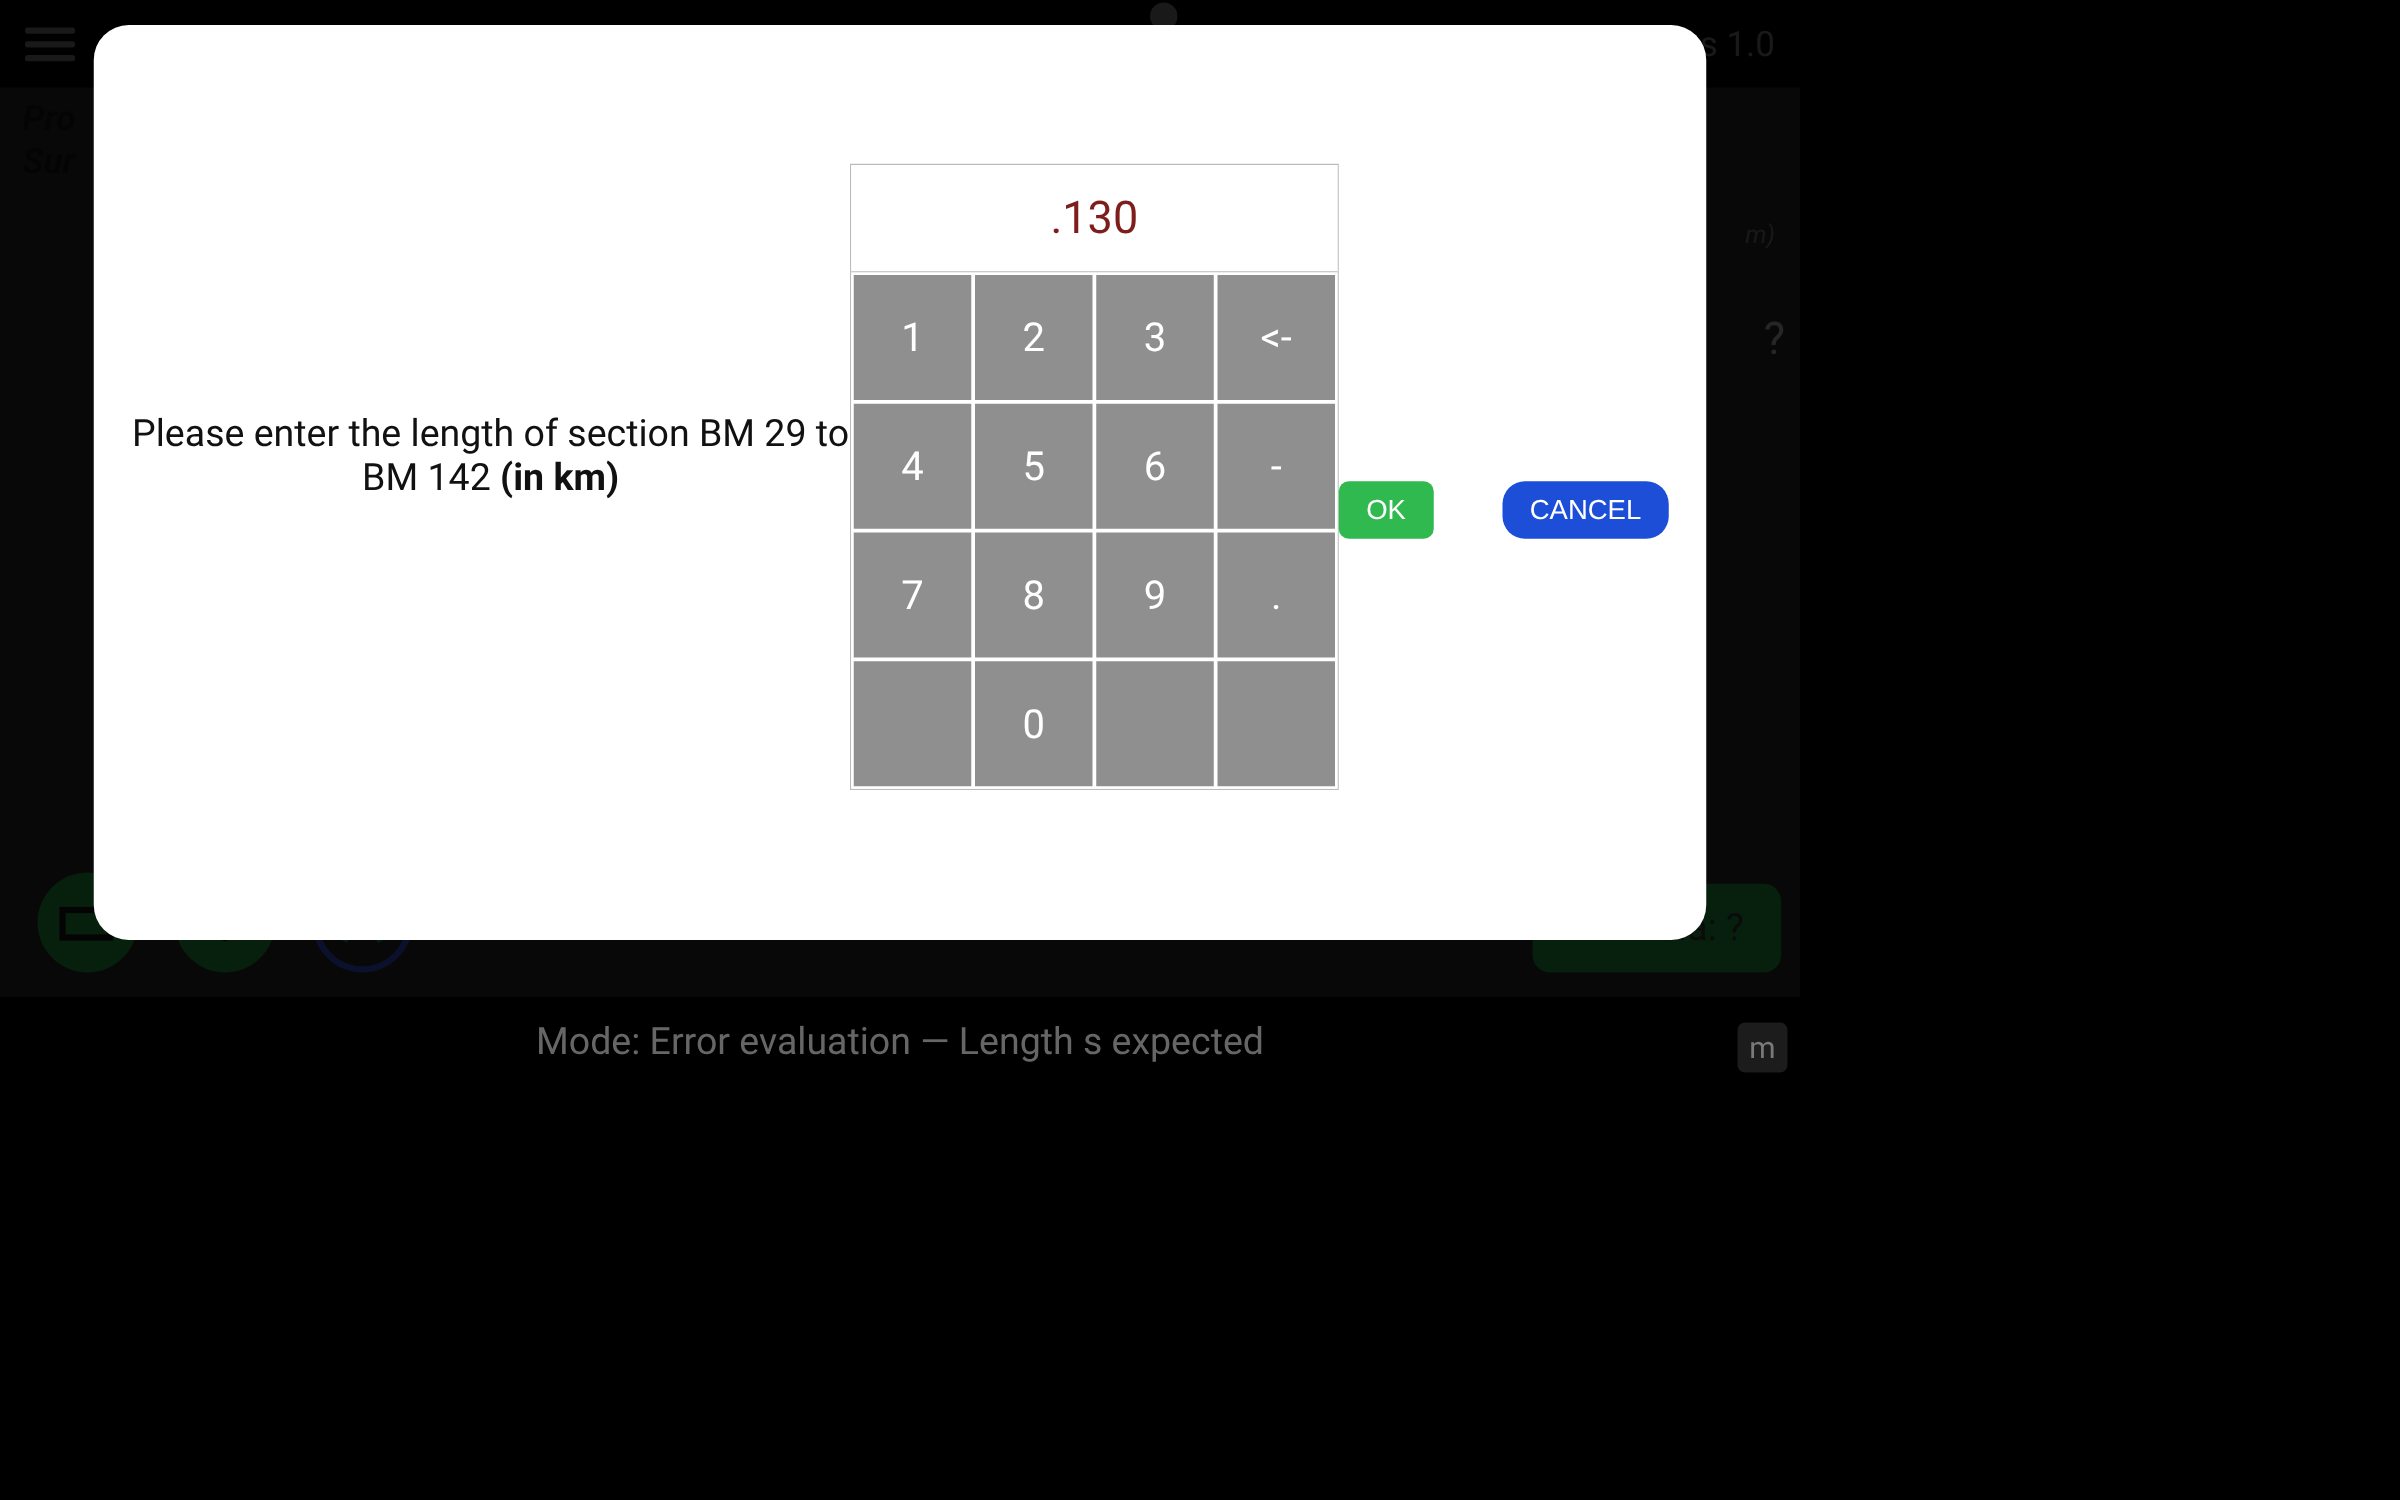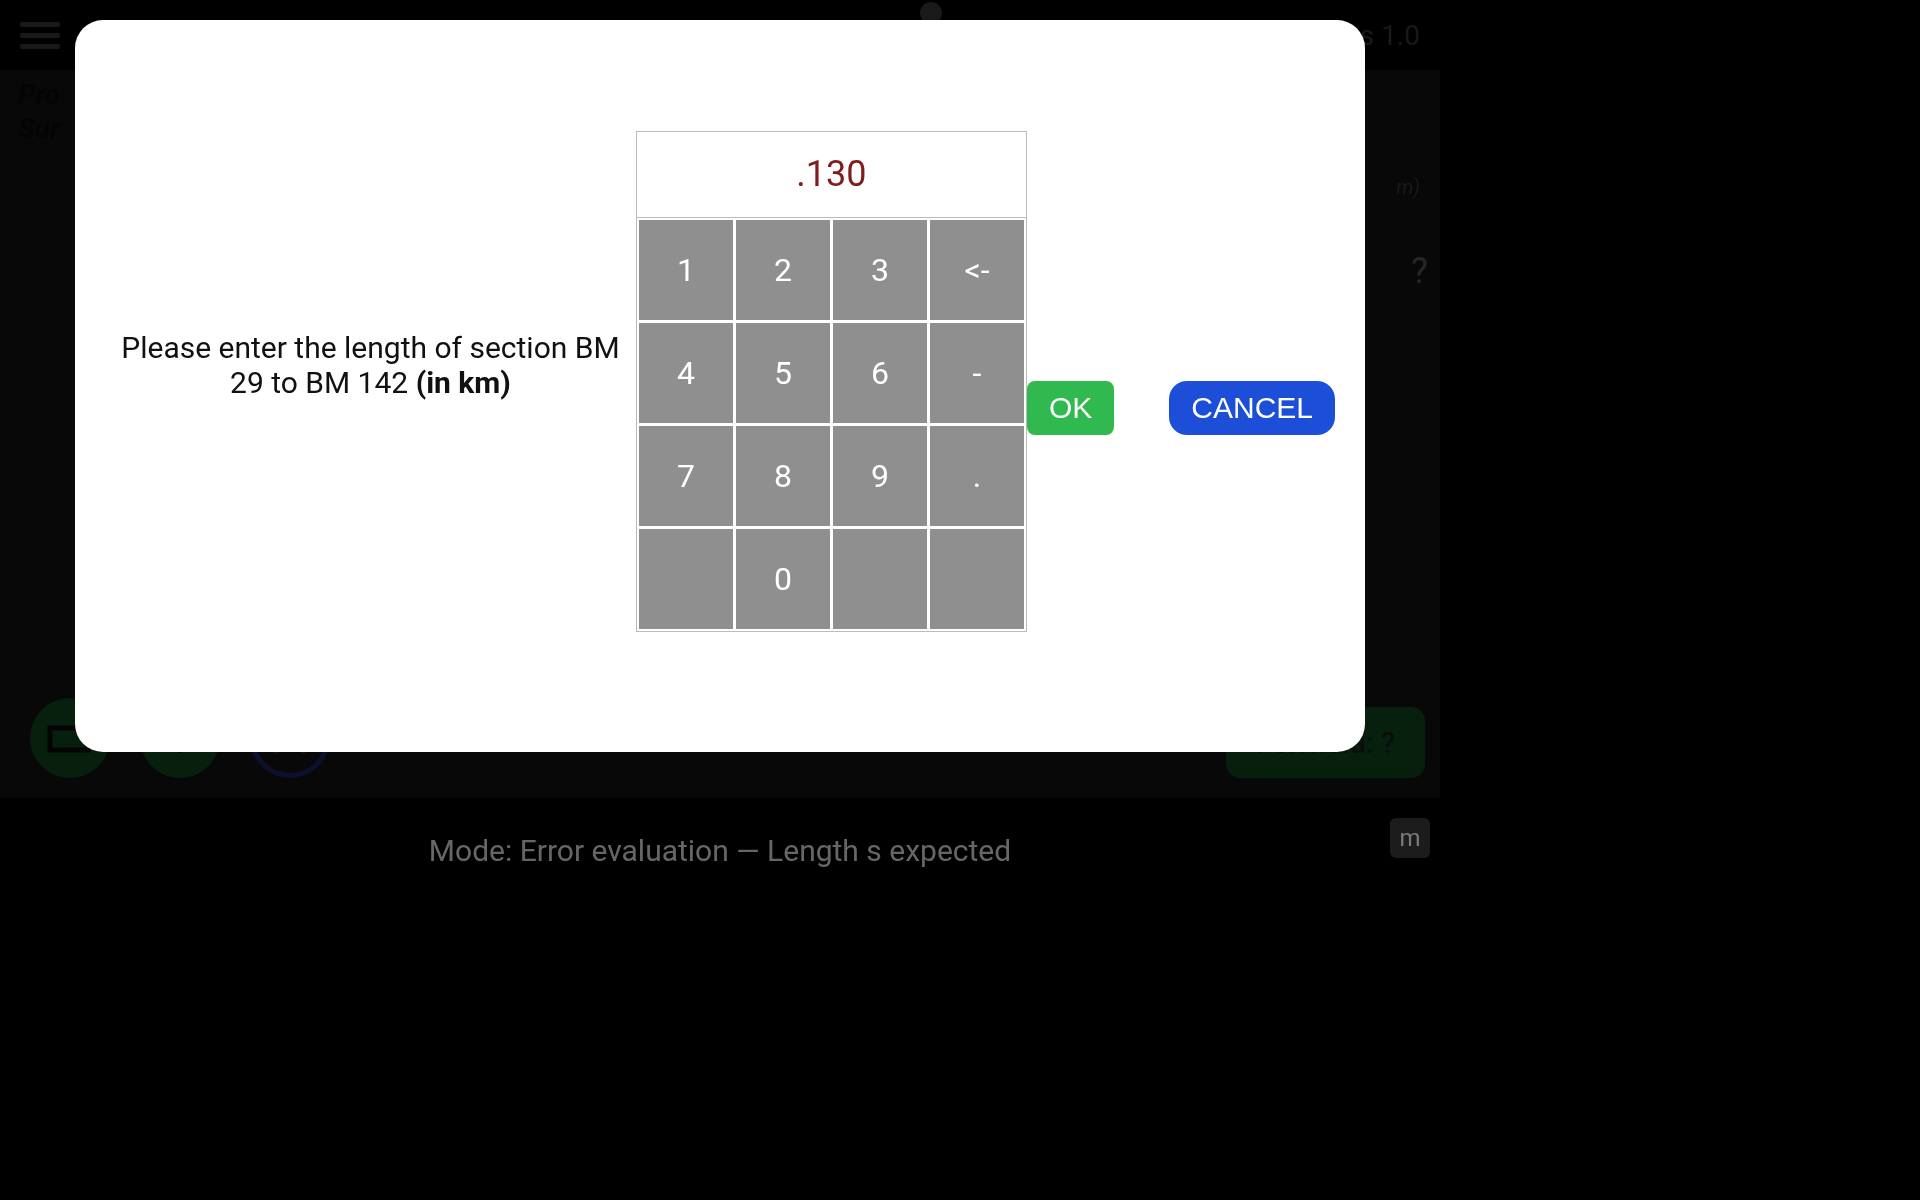--- a/index.html
+++ b/index.html
@@ -89,21 +89,21 @@
   padding: 18px 30px;
   border-radius: 14px;
   opacity: 0.35;
 }
 .bg-footer {
   position: absolute;
   bottom: 0; left: 0; right: 0;
   height: 70px;
   background: #000;
   display: flex;
-  align-items: flex-end;
+  align-items: center;
   justify-content: center;
   color: #bbb;
   font-size: 30px;
 }
 .bg-footer .m-badge {
   position: absolute;
   right: 10px;
   bottom: 10px;
   width: 40px; height: 40px;
   background: #333;
@@ -171,21 +171,21 @@
   user-select: none;
 }
 .dlg-actions {
   margin-top: 54px;
   display: flex;
   gap: 55px;
 }
 .btn {
   border: none;
   border-radius: 8px;
-  font-size: 30px;
+  font-size: 22px;
   color: #fff;
   padding: 10px 22px;
   cursor: pointer;
 }
 .btn-ok { background: #2fb94f; }
 .btn-cancel { background: #1d4ed8; border-radius: 18px; }
 .top-dot {
   position: absolute;
   top: 2px;
   left: 50%;

